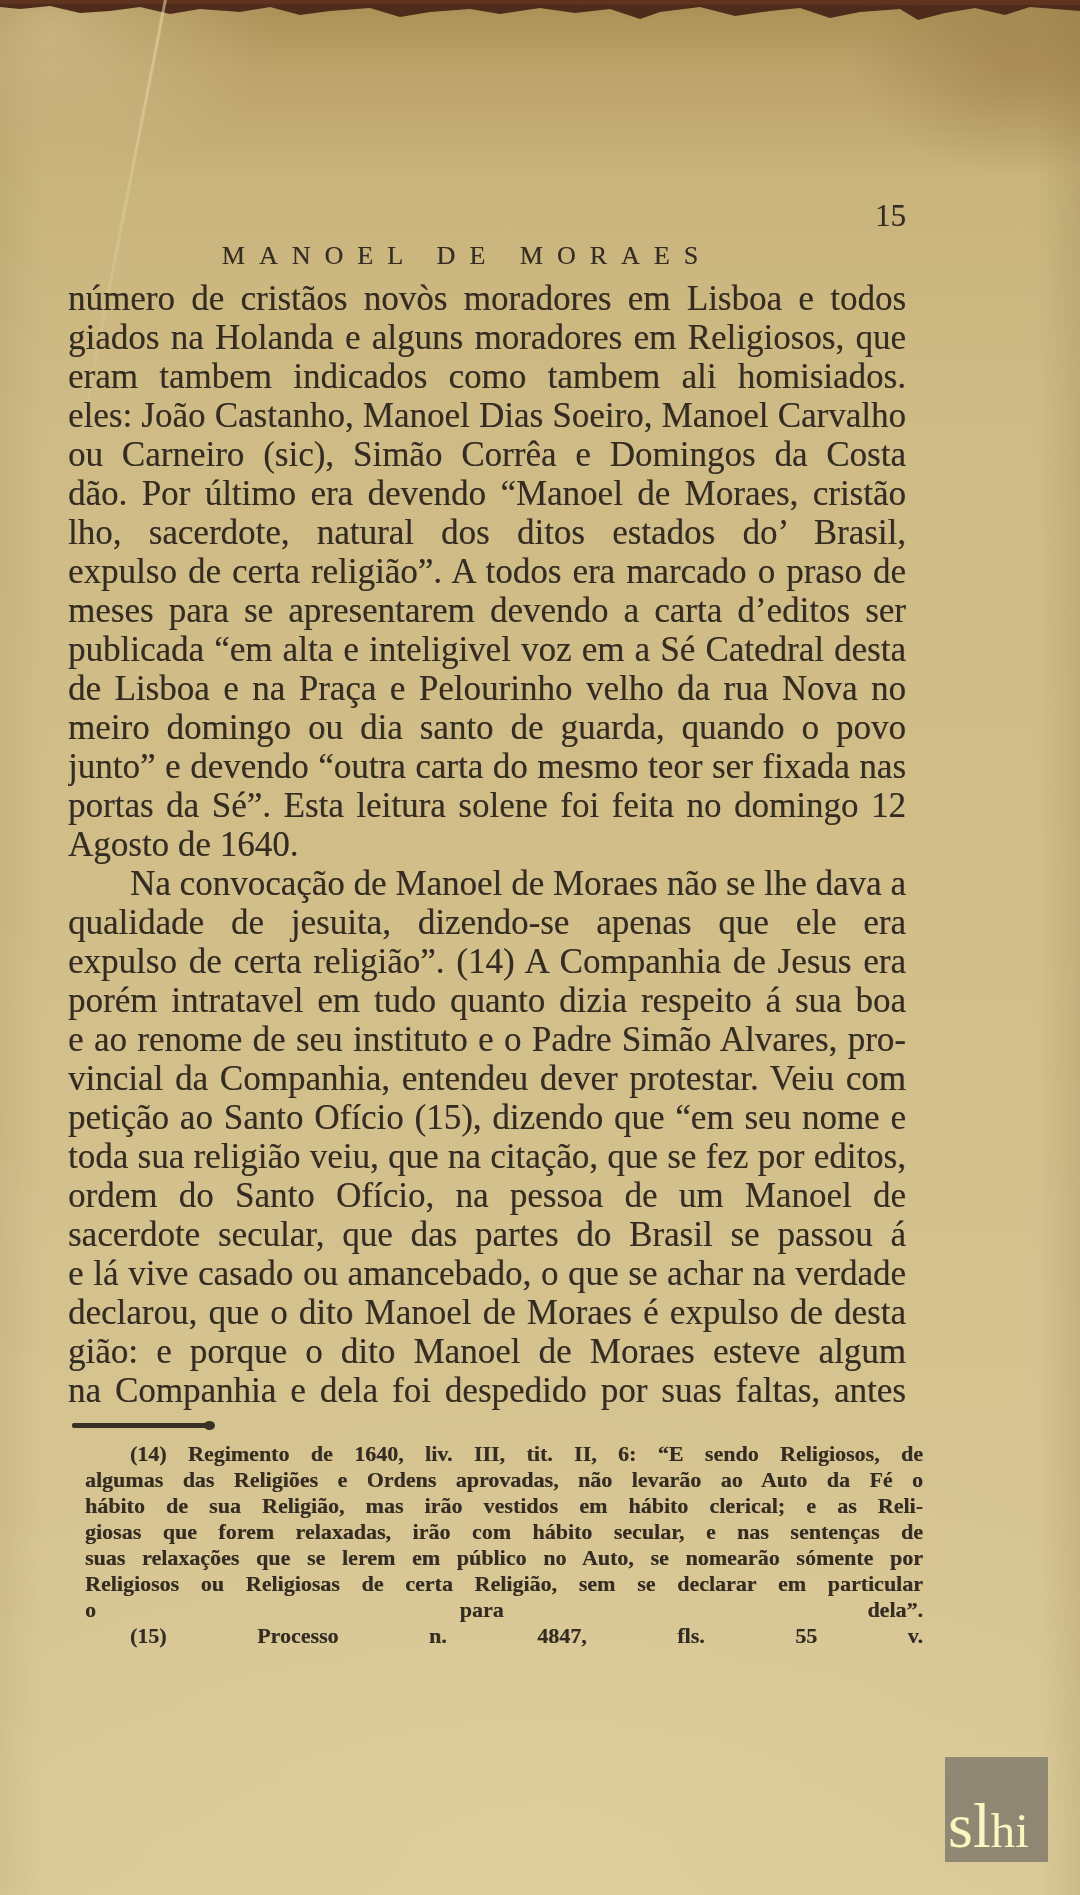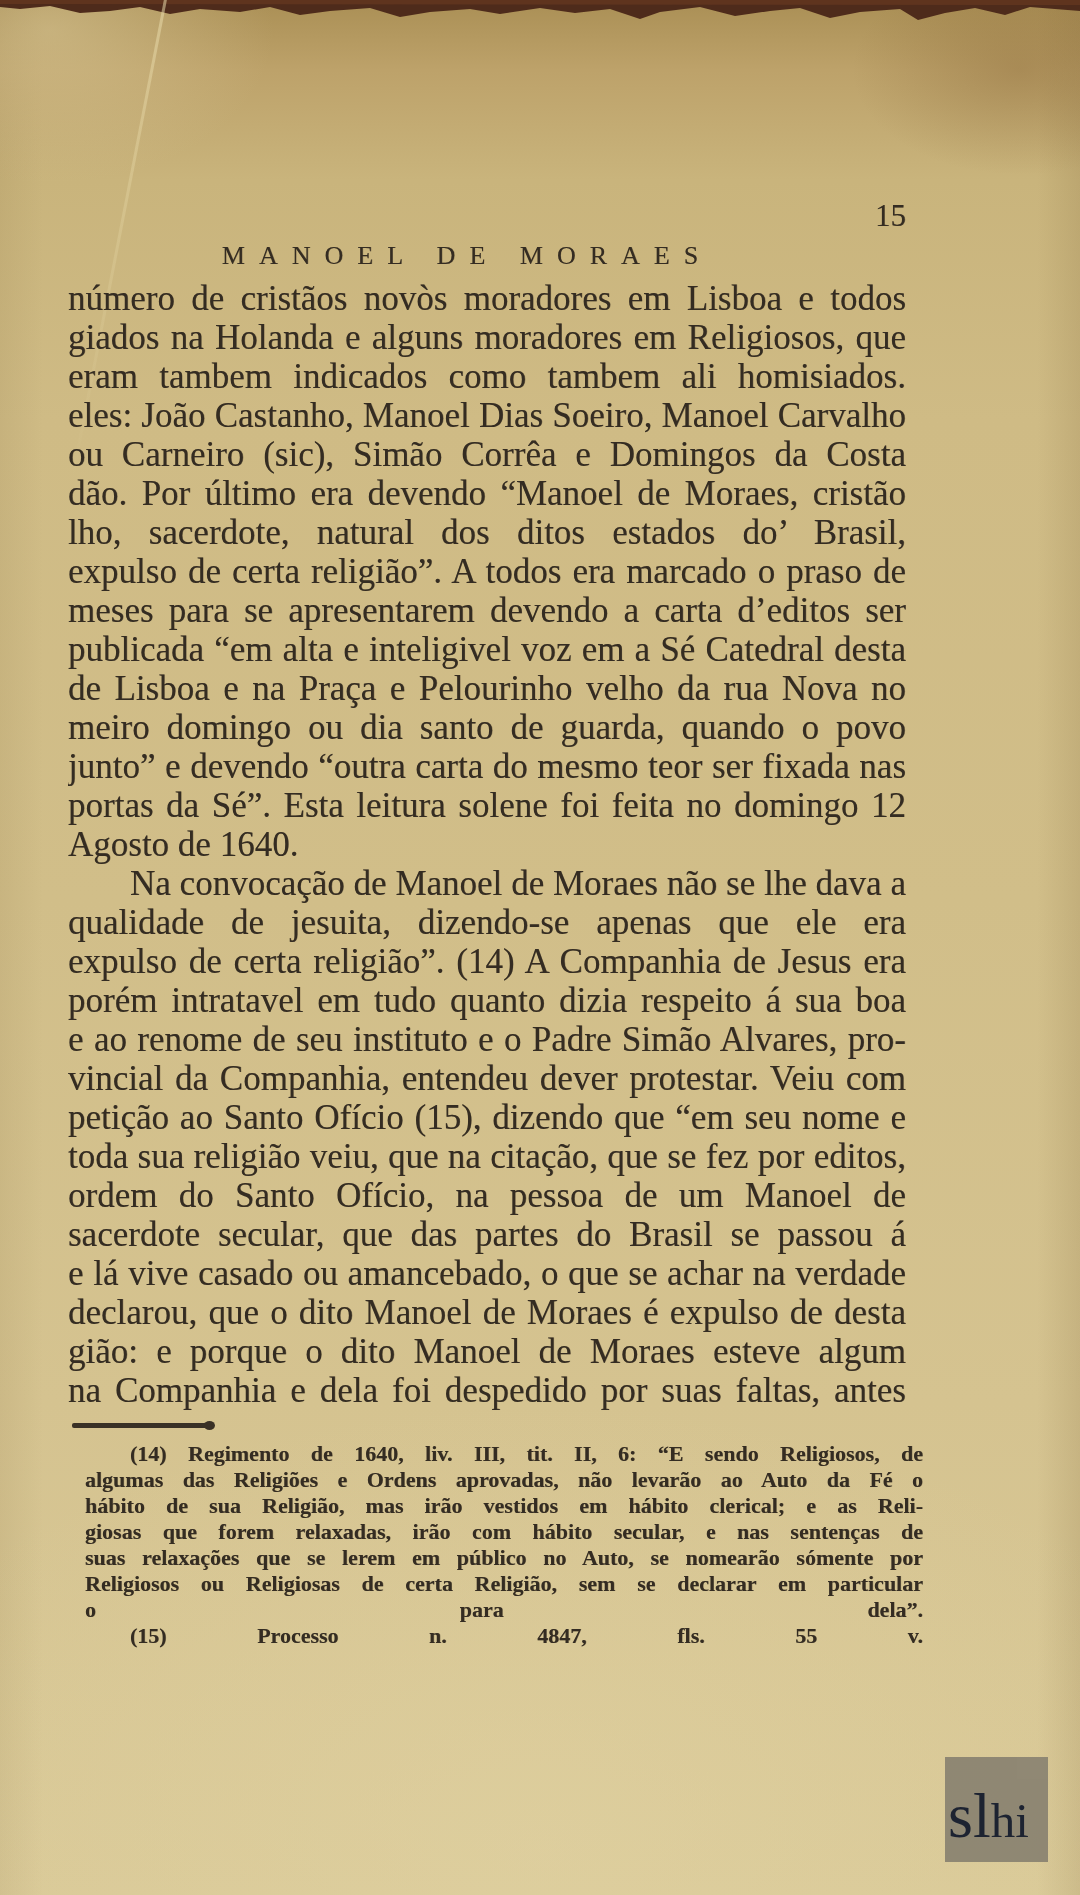--- a/index.html
+++ b/index.html
@@ -56,21 +56,21 @@
     height:26px; line-height:26px; font-size:22px; font-weight:bold;
     text-align:justify; text-align-last:justify; overflow:hidden;
   }
   .fn-indent{ text-indent:45px; }
 
   .watermark{
     position:absolute; left:945px; top:1757px; width:103px; height:105px;
     background:#8a8371; opacity:0.93;
   }
   .watermark .wm-text{
-    position:absolute; left:3px; bottom:14px; color:#0f172a;
+    position:absolute; left:3px; bottom:4px; color:#fef9c3;
     line-height:1; text-shadow:none; white-space:nowrap;
   }
   .wm-big{ font-size:64px; }
   .wm-small{ font-size:49px; }
 </style>
 </head>
 <body>
 
 <div class="page">
 

